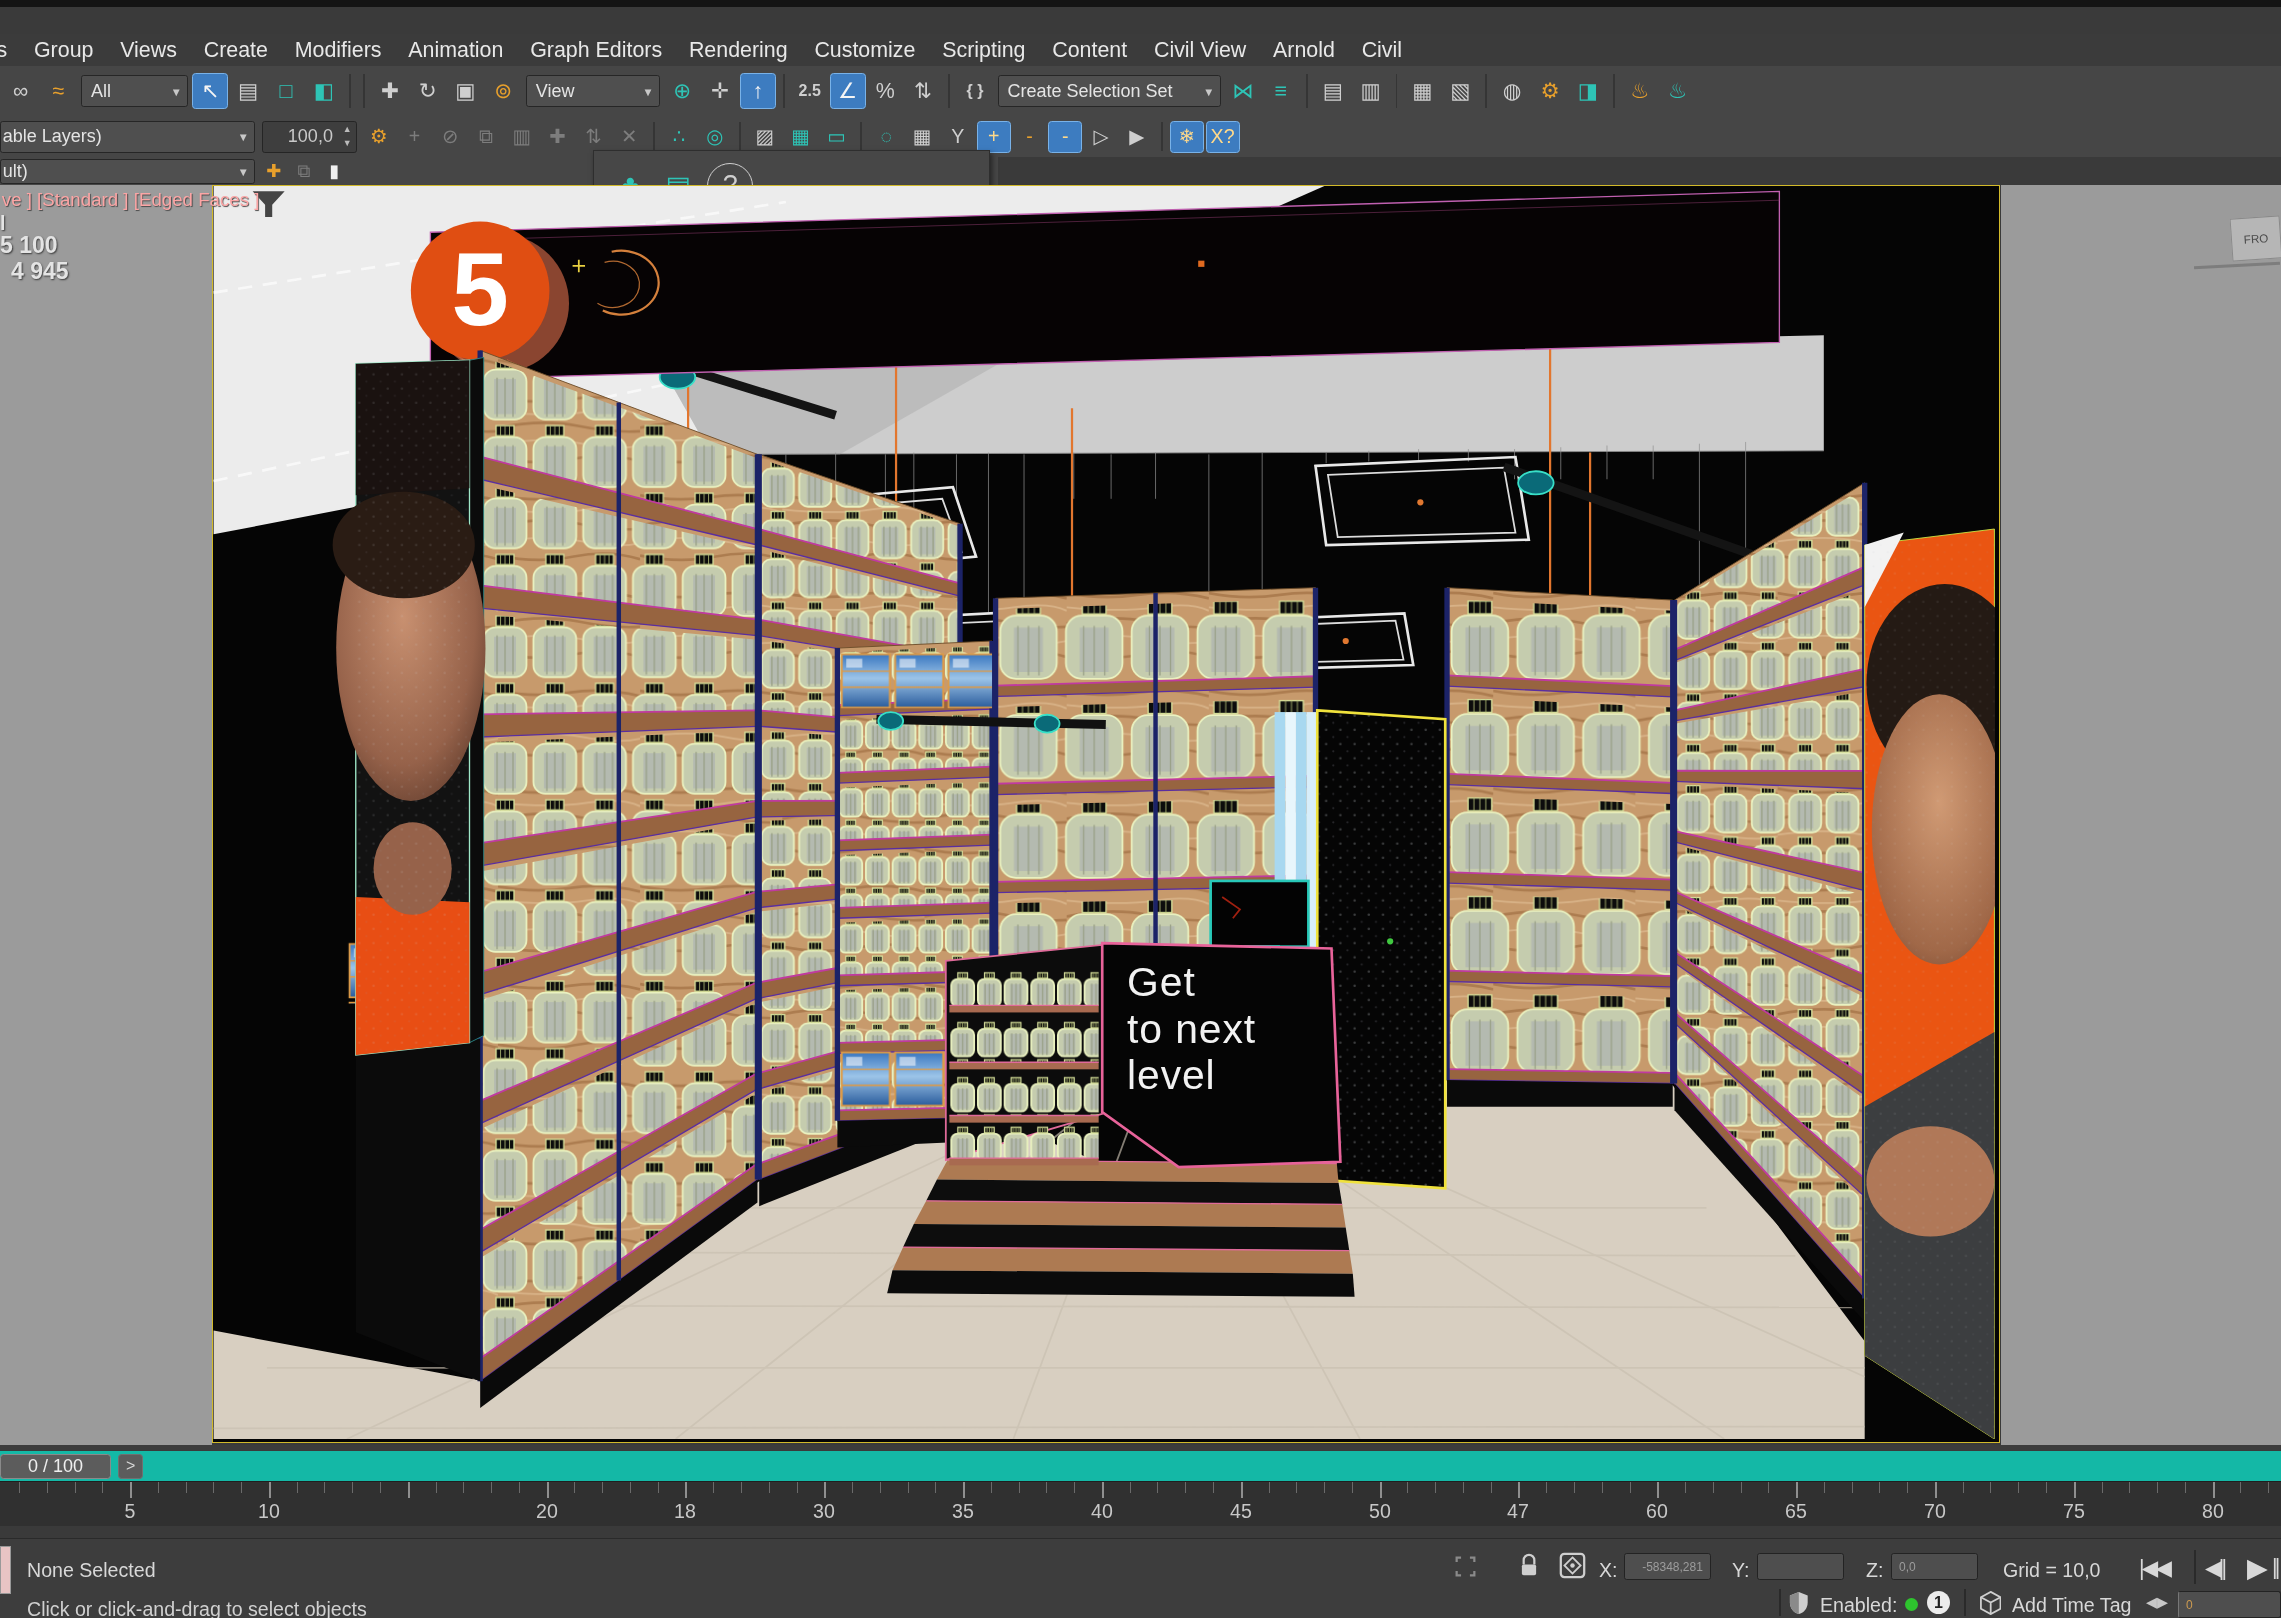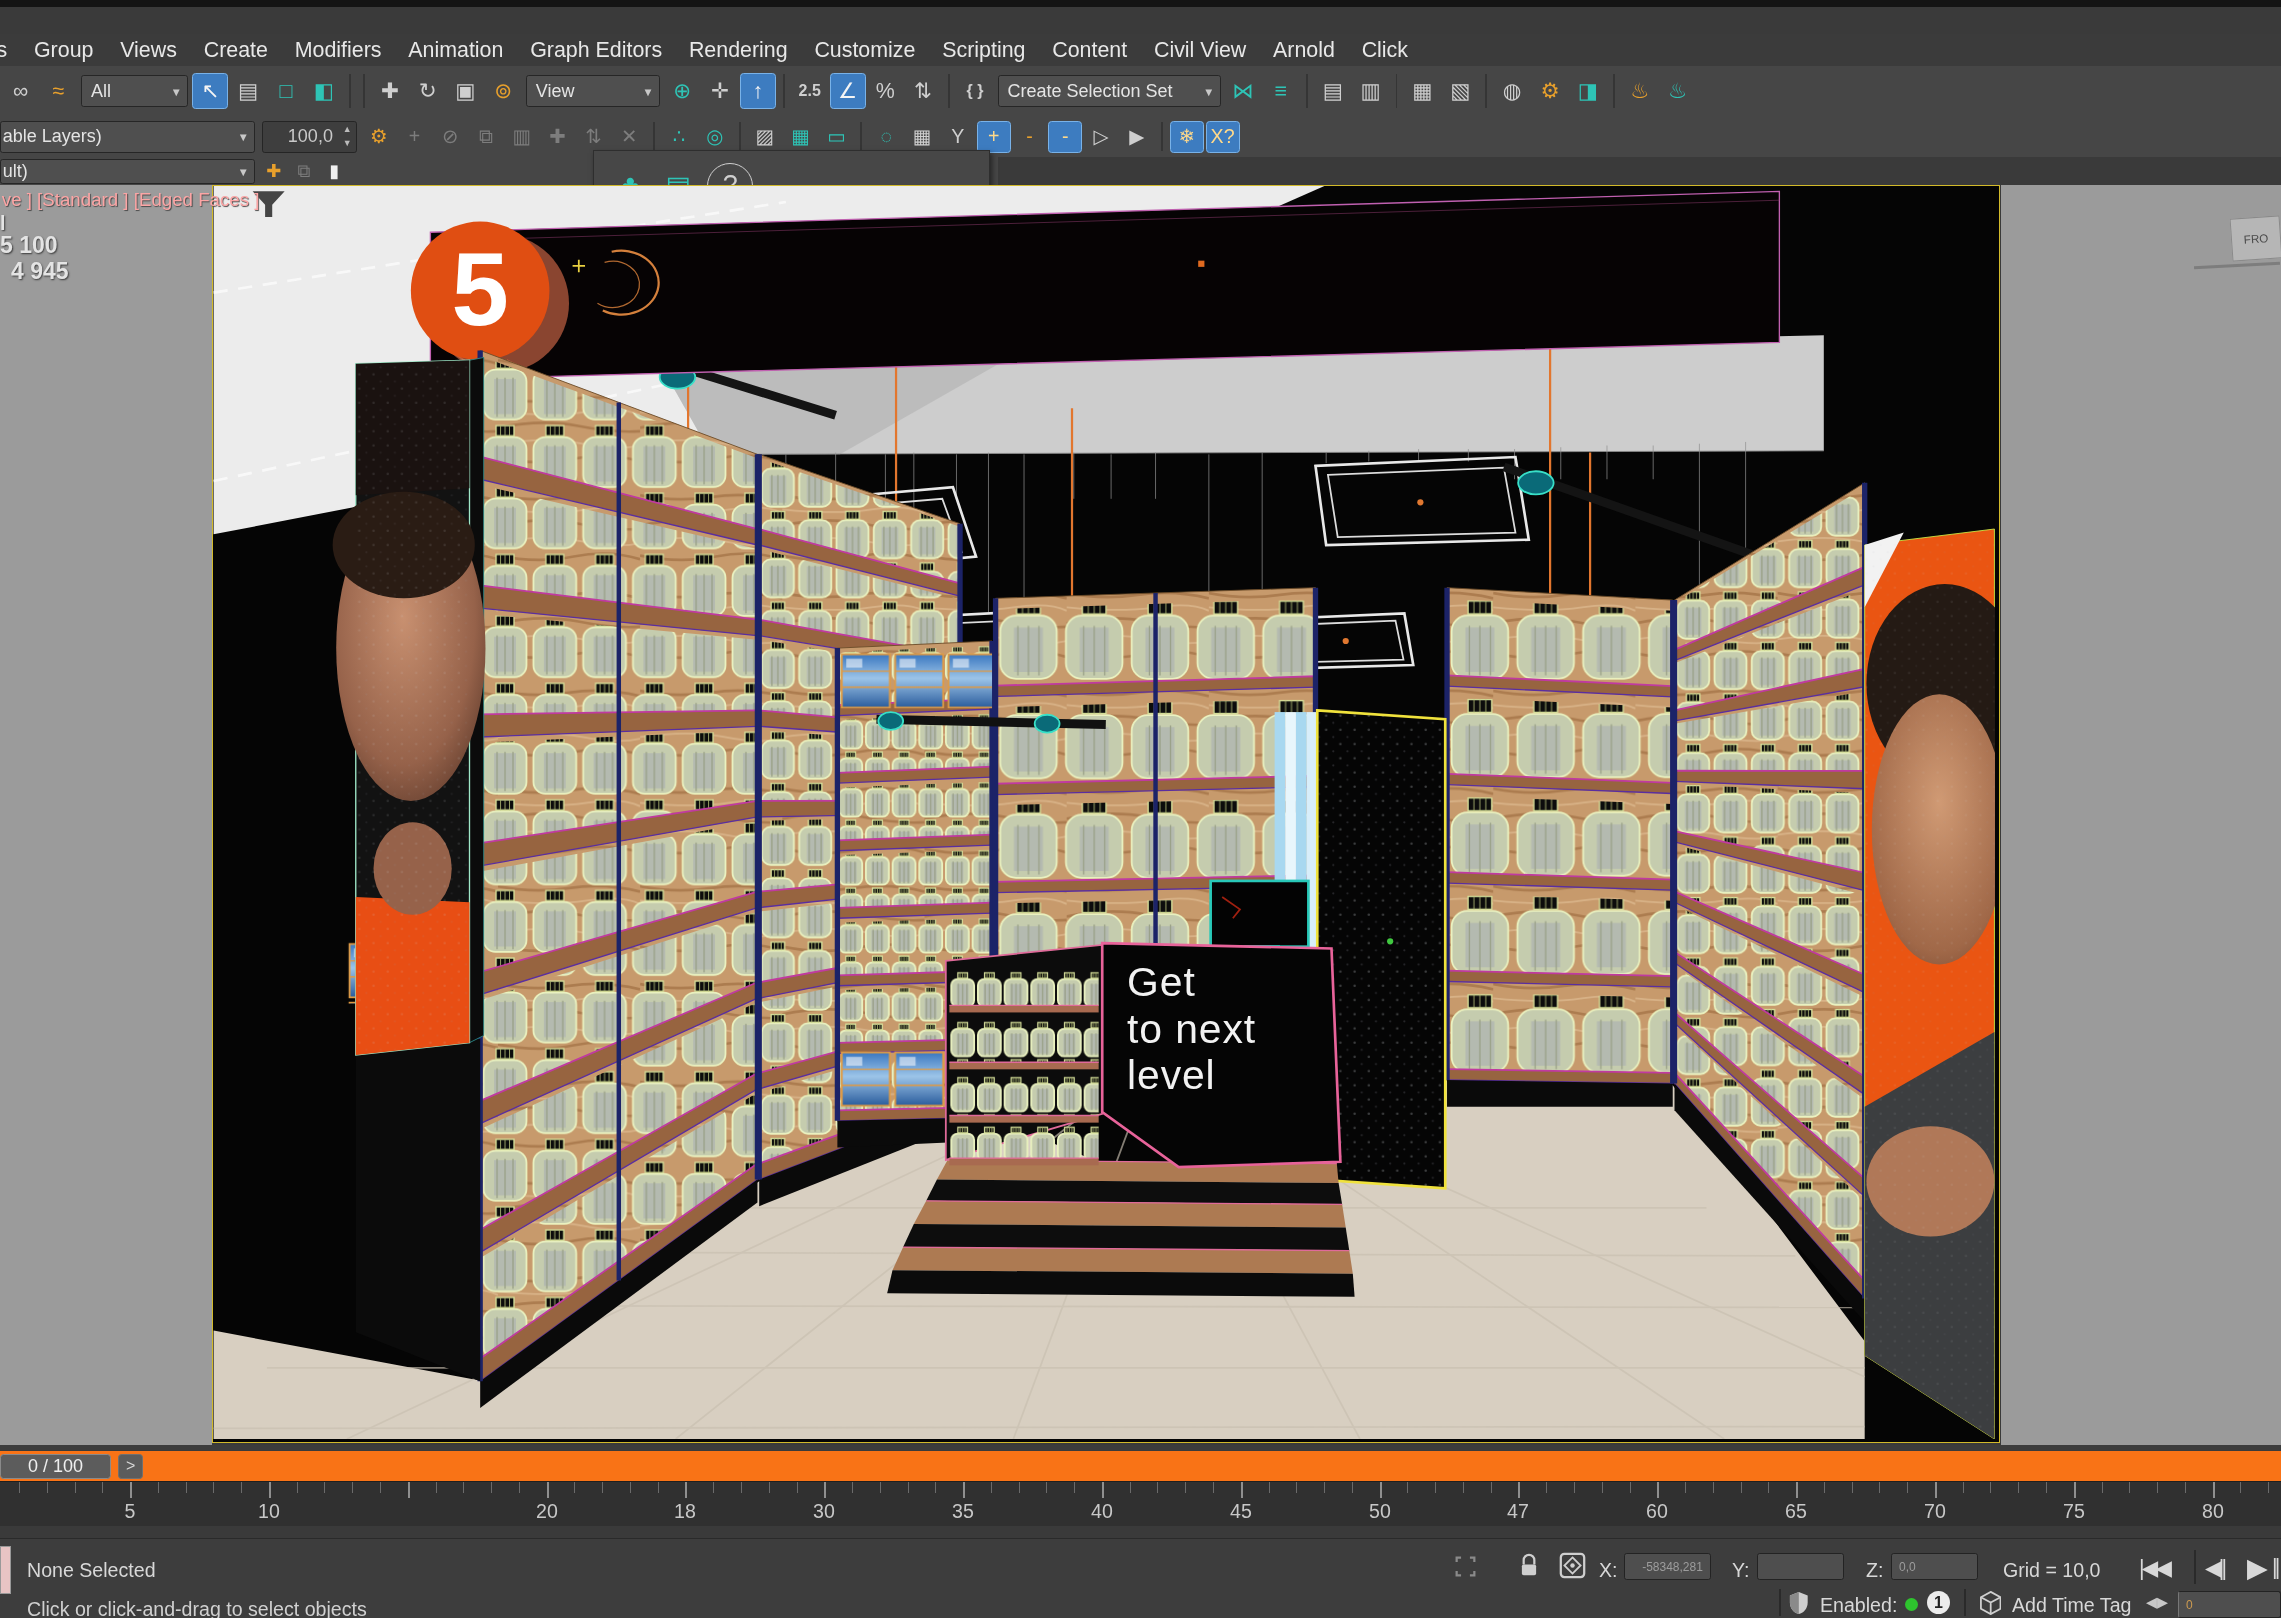--- a/index.html
+++ b/index.html
@@ -51,21 +51,21 @@
   #vp-center svg{display:block;width:1782px;height:1253px;}
   #vp-label{left:1.8px;top:189px;width:410px;font-size:18.7px;color:#fca5a5;text-shadow:0.9px 0.9px 0.9px #4a4a4a;
             white-space:nowrap;z-index:6;}
   .vp-stat{color:#e4e4e4;font-weight:bold;text-shadow:0.9px 0.9px 1.8px #3a3a3a;z-index:6;}
   #front-obj{left:2231px;top:217px;width:48px;height:41px;background:#b6b6b6;border:0.9px solid #8a8a8a;
              transform:rotate(-4deg);display:flex;align-items:center;justify-content:center;
              font-size:11.6px;color:#4a4a4a;z-index:6;}
   #front-line{left:2194px;top:264px;width:86px;height:2.7px;background:#7d7d7d;transform:rotate(-3deg);z-index:6;}
   
   #btmstrip{left:0;top:1445px;width:2281px;height:5.3px;background:#3c3c3c;}
-  #sliderrow{left:0;top:1451px;width:2281px;height:30px;background:#f97316;display:flex;align-items:center;}
+  #sliderrow{left:0;top:1451px;width:2281px;height:30px;background:#14b8a6;display:flex;align-items:center;}
   #framefield{width:109px;height:23px;background:#5c5c5c;border:0.9px solid #8a8a8a;border-radius:3.6px;
               color:#efefef;font-size:18px;display:flex;align-items:center;justify-content:center;margin-left:0;}
   #nextbtn{width:23px;height:23px;background:#5c5c5c;border:0.9px solid #707070;border-radius:3.6px;color:#d8d8d8;
            font-size:16px;display:flex;align-items:center;justify-content:center;margin-left:7.1px;}
   #ruler{left:0;top:1481px;width:2281px;height:45px;background:#303030;border-top:0.9px solid #1f1f1f;overflow:hidden;}
   .tick{position:absolute;top:0;width:0.9px;background:#6a6a6a;}
   .tick.major{background:#8f8f8f;width:1.8px;}
   .ticklabel{position:absolute;top:18px;font-size:19.6px;color:#c8c8c8;transform:translateX(-50%);}
   #rulergap{left:0;top:1526px;width:2281px;height:12.5px;background:#3a3a3a;}
   
@@ -96,21 +96,21 @@
       <div class="menu-item">Create</div>
       <div class="menu-item">Modifiers</div>
       <div class="menu-item">Animation</div>
       <div class="menu-item">Graph Editors</div>
       <div class="menu-item">Rendering</div>
       <div class="menu-item">Customize</div>
       <div class="menu-item">Scripting</div>
       <div class="menu-item">Content</div>
       <div class="menu-item">Civil View</div>
       <div class="menu-item">Arnold</div>
-      <div class="menu-item">Click</div>
+      <div class="menu-item">Civil</div>
     </div>
 
   <div class="trow" id="row1">
     <div class="icon">∞</div>
       <div class="icon orange">≈</div>
     <div class="dd" style="width:107px">
       <span class="lbl">All</span>
       <span class="arr">▼</span>
     </div>
     <div class="icon active">↖</div>

